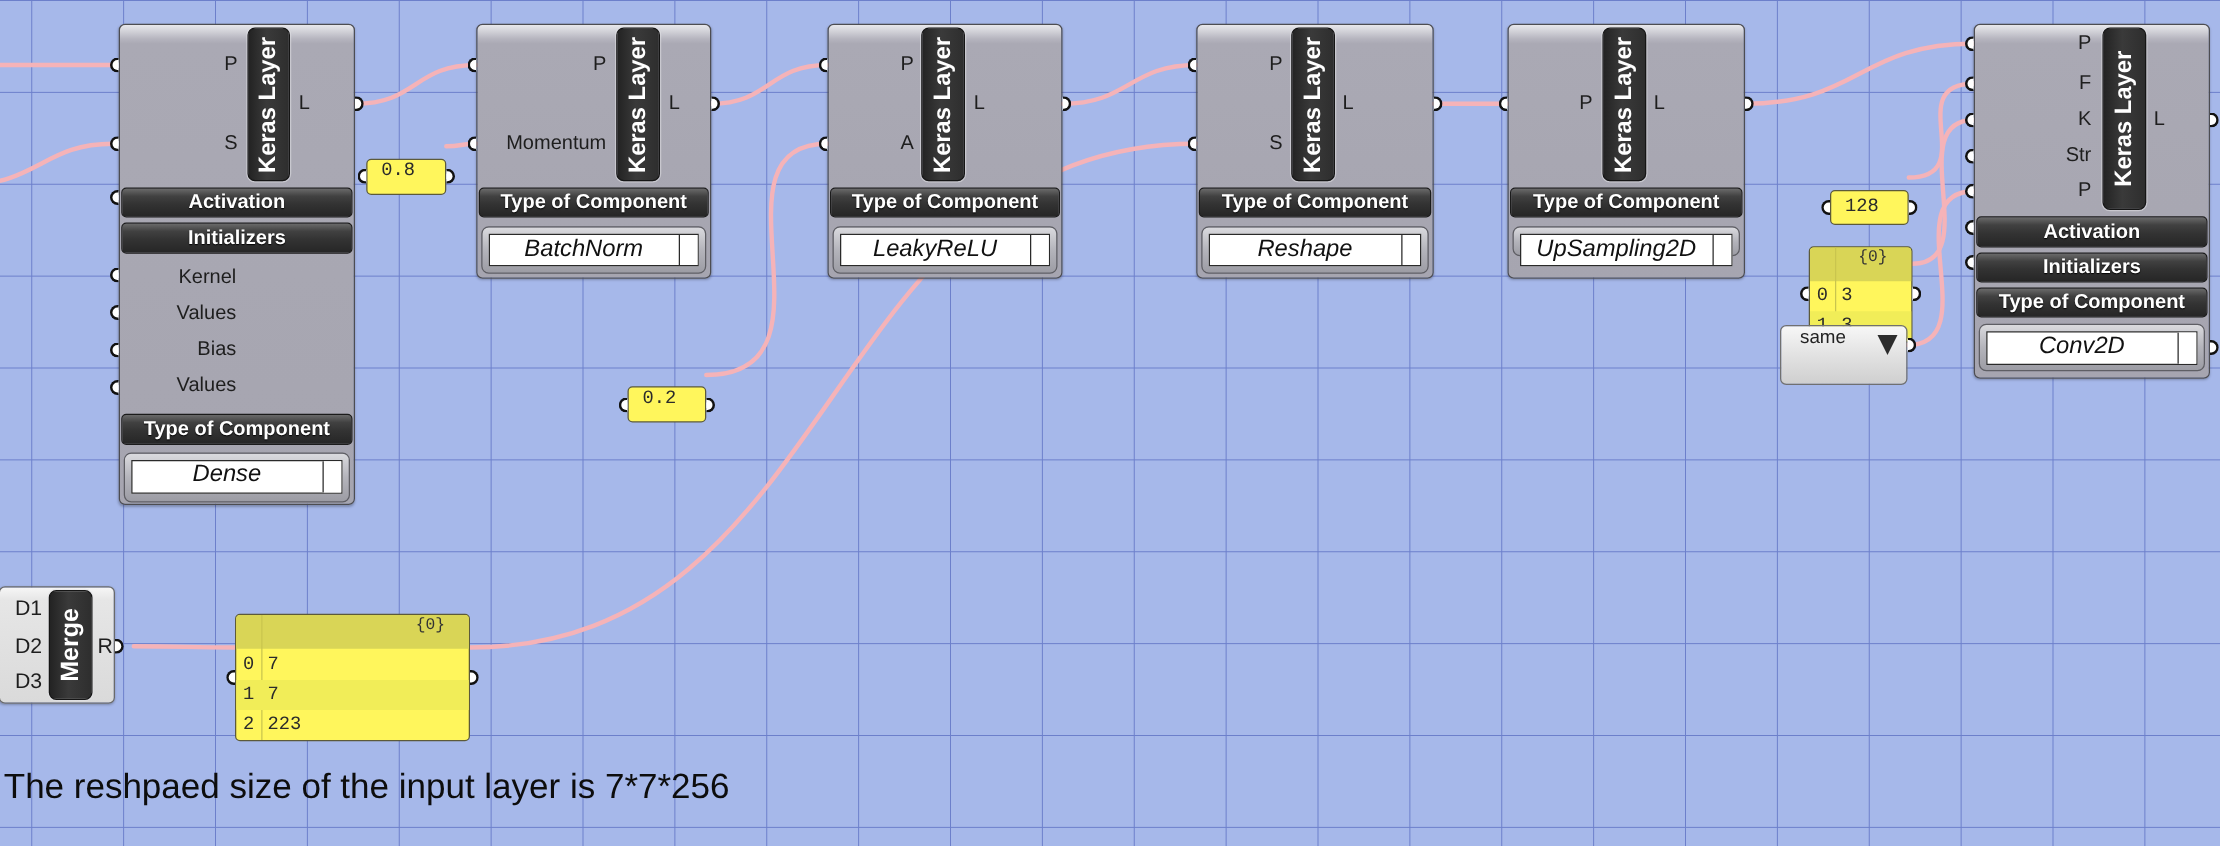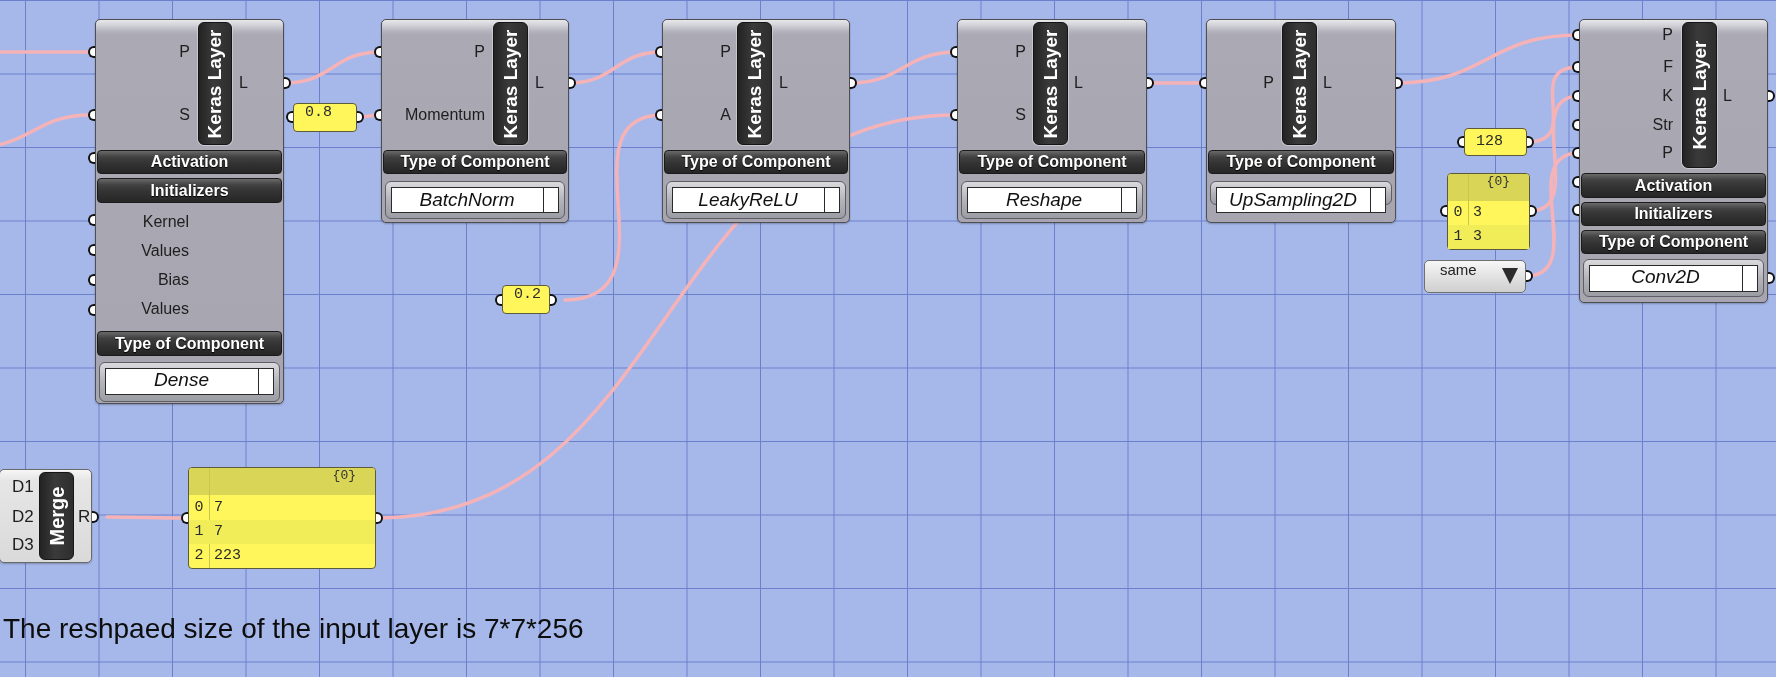--- a/index.html
+++ b/index.html
@@ -29,21 +29,21 @@
   .dd-outer{position:absolute;left:3px;right:3px;box-sizing:border-box;border:1px solid #5e5e64;border-radius:6px;
     background:linear-gradient(to bottom,#dadade 0%,#b4b4bb 50%,#9c9ca4 100%);}
   .dd-inner{position:absolute;left:5px;right:5px;top:4px;height:27px;box-sizing:border-box;background:#fff;border:1px solid #2a2a2a;}
   .dd-text{position:absolute;left:0;right:16px;top:0;line-height:25px;text-align:center;font:italic 19px "Liberation Sans",sans-serif;color:#111;white-space:nowrap;}
   .dd-box{position:absolute;right:0;top:0;bottom:0;width:15px;box-sizing:border-box;border-left:1px solid #2a2a2a;background:#fff;}
 
   .port{position:absolute;width:7px;height:12px;box-sizing:border-box;background:#fff;border:2.5px solid #111;}
   .port.in{left:-8px;border-right:none;border-radius:7px 0 0 7px;}
   .port.out{right:-8px;border-left:none;border-radius:0 7px 7px 0;}
 
-  .panel{position:absolute;z-index:1;box-sizing:border-box;background:#fff65c;border:1px solid #5c5a3a;border-radius:4px;}
+  .panel{position:absolute;z-index:1;box-sizing:border-box;background:#fff65c;border:1px solid #5c5a3a;border-radius:4px;margin-top:24px;}
   .panel .val{position:absolute;left:11px;top:0;line-height:27px;font:15px "Liberation Mono",monospace;color:#2b2b2b;}
   .list .head{position:absolute;left:0;right:0;top:0;height:27px;background:#d9d556;border-radius:3px 3px 0 0;}
   .list .head span{position:absolute;right:19px;top:0;line-height:27px;font:13px "Liberation Mono",monospace;color:#333;}
   .list .row{position:absolute;left:0;right:0;height:24px;font:15px "Liberation Mono",monospace;color:#2b2b2b;line-height:24px;}
   .list .row.alt{background:#f1ed58;}
   .list .idx{position:absolute;left:0;width:20px;text-align:center;}
   .list .v{position:absolute;left:25px;}
   .list .divider{position:absolute;left:20px;top:0;bottom:0;width:1px;background:#c9c54e;}
 
   .vdrop{position:absolute;z-index:1;box-sizing:border-box;border:1px solid #707070;border-radius:5px;
@@ -123,21 +123,21 @@
     <span class="olabel" style="top:53px;left:153px;">L</span>
     <div class="bar" style="top:130px;height:24px;line-height:22px;">Type of Component</div>
     <div class="dd-outer" style="top:161px;height:38px;">
       <div class="dd-inner" style="top:5px;height:26px;">
         <span class="dd-text" style="line-height:24px;">BatchNorm</span>
         <span class="dd-box"></span>
       </div>
     </div>
   </div>
 
-  <div class="panel" style="left:502px;top:285px;width:48px;height:29px;">
+  <div class="panel" style="left:502px;top:285px;width:63px;height:29px;">
     <div class="port in" style="top:8px"></div>
     <div class="port out" style="top:8px"></div>
     <span class="val">0.2</span>
   </div>
 
   <div class="node" style="left:662px;top:19px;width:188px;height:204px;">
     <div class="port in" style="top:26px"></div>
     <div class="port in" style="top:89px"></div>
     <div class="port out" style="top:57px"></div>
     <div class="pill" style="left:74px;top:2px;width:35px;height:123px;">
@@ -207,21 +207,21 @@
     <div class="row" style="top:27px;">
       <span class="idx">0</span>
       <span class="v">3</span>
     </div>
     <div class="row alt" style="top:51px;">
       <span class="idx">1</span>
       <span class="v">3</span>
     </div>
   </div>
 
-  <div class="vdrop" style="left:1424px;top:260px;width:102px;height:33px;">
+  <div class="vdrop" style="left:1424px;top:260px;width:102px;height:48px;">
     <div class="port out" style="top:9px"></div>
     <span class="txt">same</span>
     <span class="tri"></span>
   </div>
 
   <div class="node" style="left:1579px;top:19px;width:189px;height:284px;">
     <div class="port in" style="top:9px"></div>
     <div class="port in" style="top:41px"></div>
     <div class="port in" style="top:70px"></div>
     <div class="port in" style="top:99px"></div>

